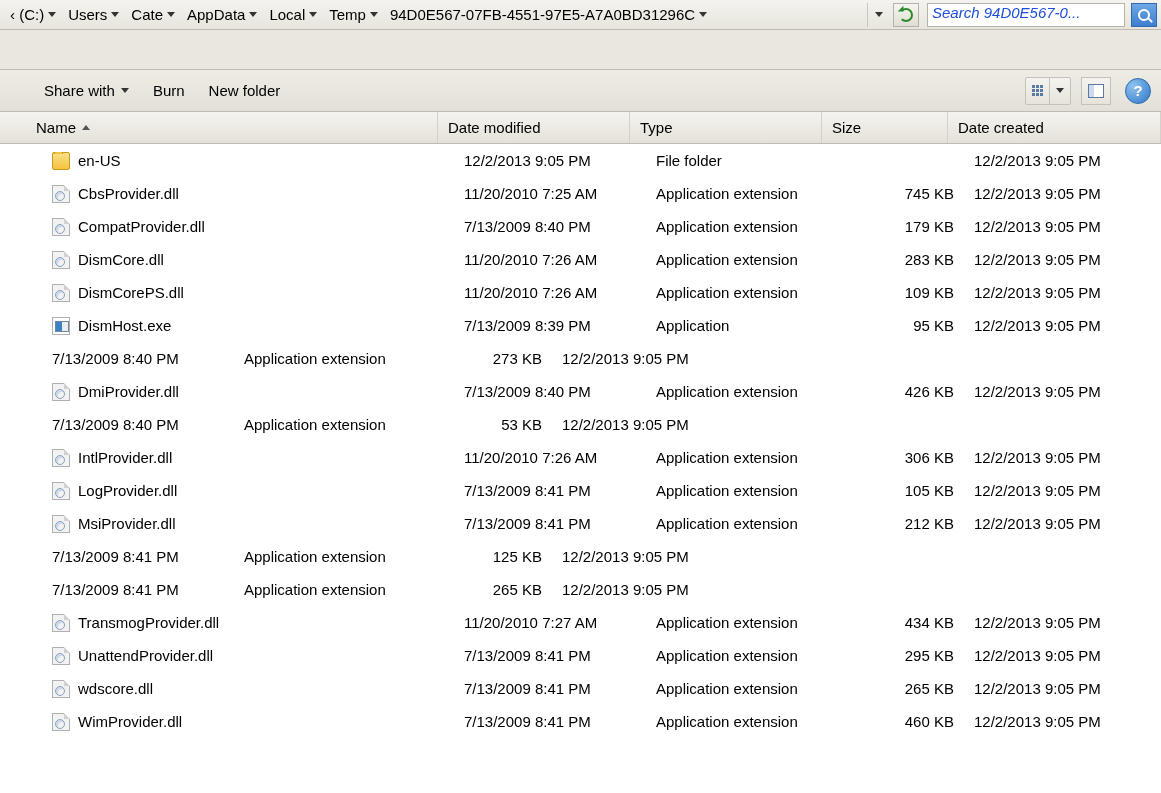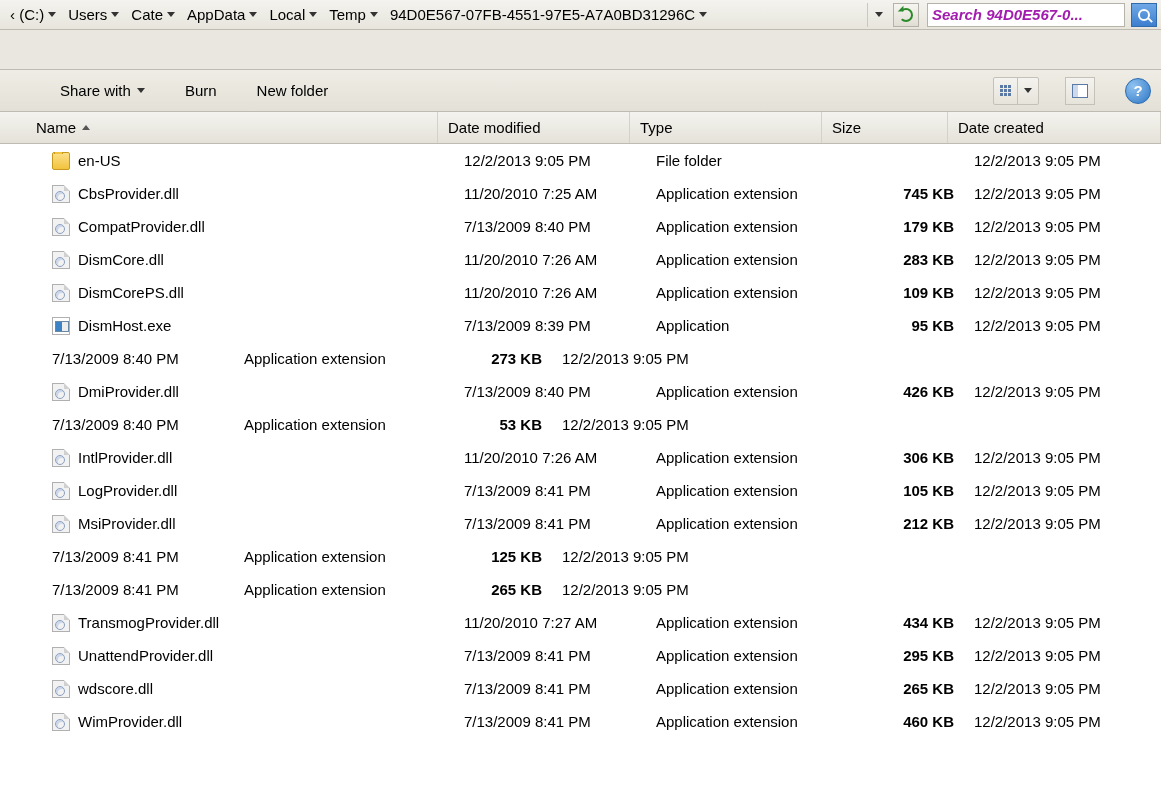--- a/index.html
+++ b/index.html
@@ -42,41 +42,41 @@
   .refresh-glyph {
     width:14px;height:14px;border:2px solid #2a8a2a;border-left-color:transparent;
     border-radius:50%;position:relative;
   }
   .refresh-glyph::after{
     content:"";position:absolute;left:-3px;top:-2px;
     border-top:4px solid #2a8a2a;border-left:4px solid transparent;border-right:4px solid transparent;
     transform:rotate(-45deg);
   }
   .searchbox {
-    display:flex;align-items:center;
+    display:flex;align-items:flex-start;
     width:198px;height:24px;
     background:#fff;border:1px solid #b6b4aa;
-    margin-left:6px;padding:0 4px;color:#a21caf;font-style:italic;font-weight:bold;
+    margin-left:6px;padding:0 4px;color:#1d4ed8;font-style:italic;
   }
   .search-go{
     width:26px;height:24px;margin-left:4px;
     display:flex;align-items:center;justify-content:center;
     background:linear-gradient(#6fa8e6,#3d7ecf);color:#fff;border:1px solid #316aad;
   }
   .mag { width:12px;height:12px;border:2px solid #fff;border-radius:50%;position:relative;}
   .mag::after{content:"";position:absolute;width:6px;height:2px;background:#fff;right:-5px;bottom:-2px;transform:rotate(45deg);}
 
   .gap-strip { height:40px; background:#e9e7df; border-bottom:1px solid #bdbbb2; }
 
   
   .toolbar {
     display:flex;align-items:center;height:42px;
     background:linear-gradient(#eeece4,#e3e1d7);
     border-bottom:1px solid #bdbbb2;
-    padding:0 10px;gap:20px;
+    padding:0 10px;gap:4px;
   }
   .tbtn {
     display:flex;align-items:center;gap:6px;padding:4px 10px;height:30px;border-radius:2px;
   }
   .spacer { flex:1; }
   .view-seg {
     display:flex;align-items:center;height:28px;
     border:1px solid #c4c2b8;border-radius:2px;background:linear-gradient(#f4f3ef,#e6e4da);
   }
   .view-seg .part{display:flex;align-items:center;justify-content:center;padding:0 6px;height:100%;border-right:1px solid #c4c2b8;}
@@ -112,21 +112,21 @@
   
   .list {
     background:#fff;height:calc(793px - 30px - 40px - 42px - 32px);
     overflow:auto;padding-left:42px;
   }
   .row { display:flex;align-items:center;height:33px; }
   .cell {padding:0 10px;white-space:nowrap;overflow:hidden;text-overflow:ellipsis;}
   .cell.name{flex:0 0 412px;display:flex;align-items:center;gap:8px;}
   .cell.date{flex:0 0 192px;}
   .cell.type{flex:0 0 192px;}
-  .cell.size{flex:0 0 126px;text-align:center;justify-content:flex-end;display:flex;font-weight:bold;}
+  .cell.size{flex:0 0 126px;text-align:center;justify-content:flex-end;display:flex;}
   .cell.created{flex:1;}
   .ico{width:18px;height:18px;flex:0 0 18px;}
   .ico.folder{background:linear-gradient(#fbe08a,#f2c33d);border:1px solid #c79a1e;border-radius:2px;position:relative;}
   .ico.folder::before{content:"";position:absolute;top:-4px;left:1px;width:7px;height:4px;background:#f2c33d;border:1px solid #c79a1e;border-bottom:none;border-radius:2px 2px 0 0;}
   .ico.dll{background:#f2f2f2;border:1px solid #b0b0b0;position:relative;}
   .ico.dll::before{content:"";position:absolute;right:-1px;top:-1px;border-top:6px solid #fff;border-left:6px solid #d0d0d0;}
   .ico.dll::after{content:"";position:absolute;left:2px;top:5px;width:8px;height:8px;border:1px solid #8aa0c2;border-radius:50%;box-shadow:inset 2px 2px #cdd9ea;}
   .ico.exe{background:#fff;border:1px solid #b0b0b0;position:relative;}
   .ico.exe::after{content:"";position:absolute;left:2px;top:3px;width:12px;height:9px;background:linear-gradient(90deg,#3b82c7 0 50%,#ededed 50% 100%);border:1px solid #6a87a4;}
 </style>

